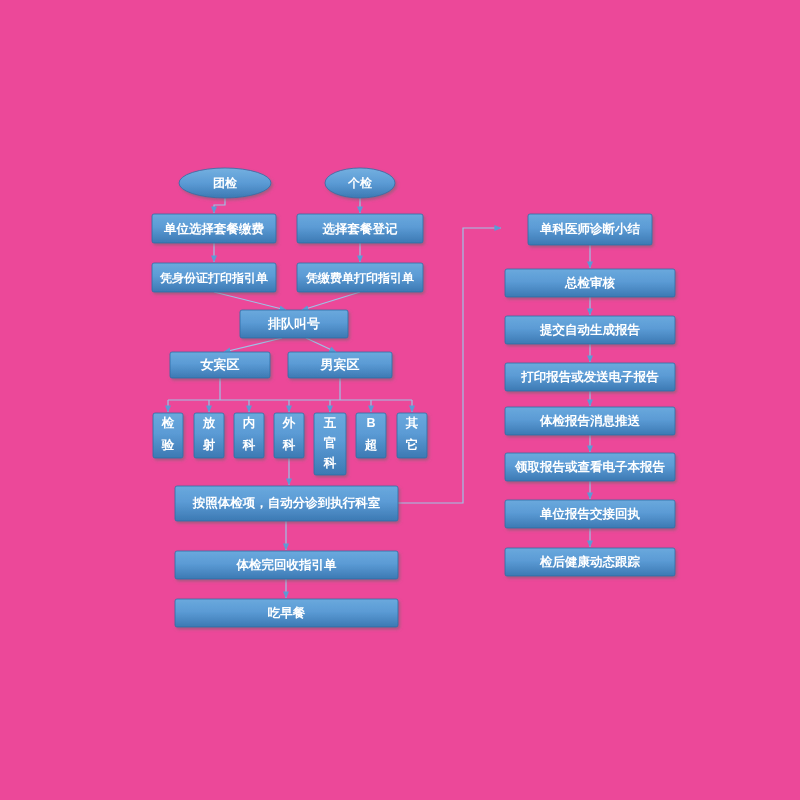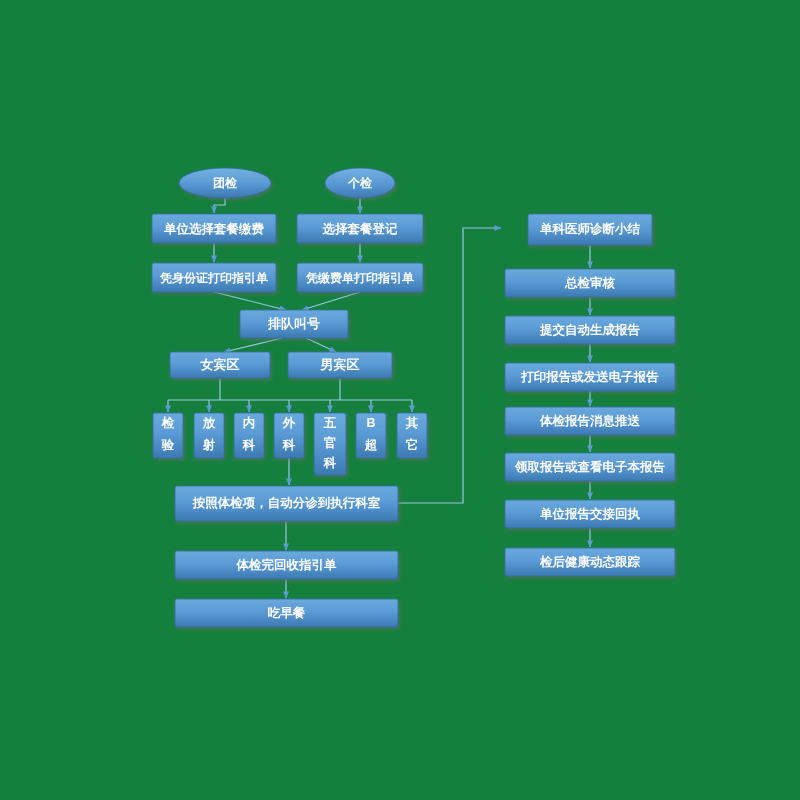--- a/index.html
+++ b/index.html
@@ -11,21 +11,21 @@
   body {
     width: 800px;
     height: 800px;
     font-family: "Liberation Sans", "DejaVu Sans", sans-serif;
     overflow: hidden;
   }
   #flow-root {
     position: relative;
     width: 800px;
     height: 800px;
-    background: #15803d;
+    background: #ec4899;
   }
   svg#flow-svg {
     position: absolute;
     left: 0;
     top: 0;
     width: 800px;
     height: 800px;
     display: block;
   }
   .node-label {

